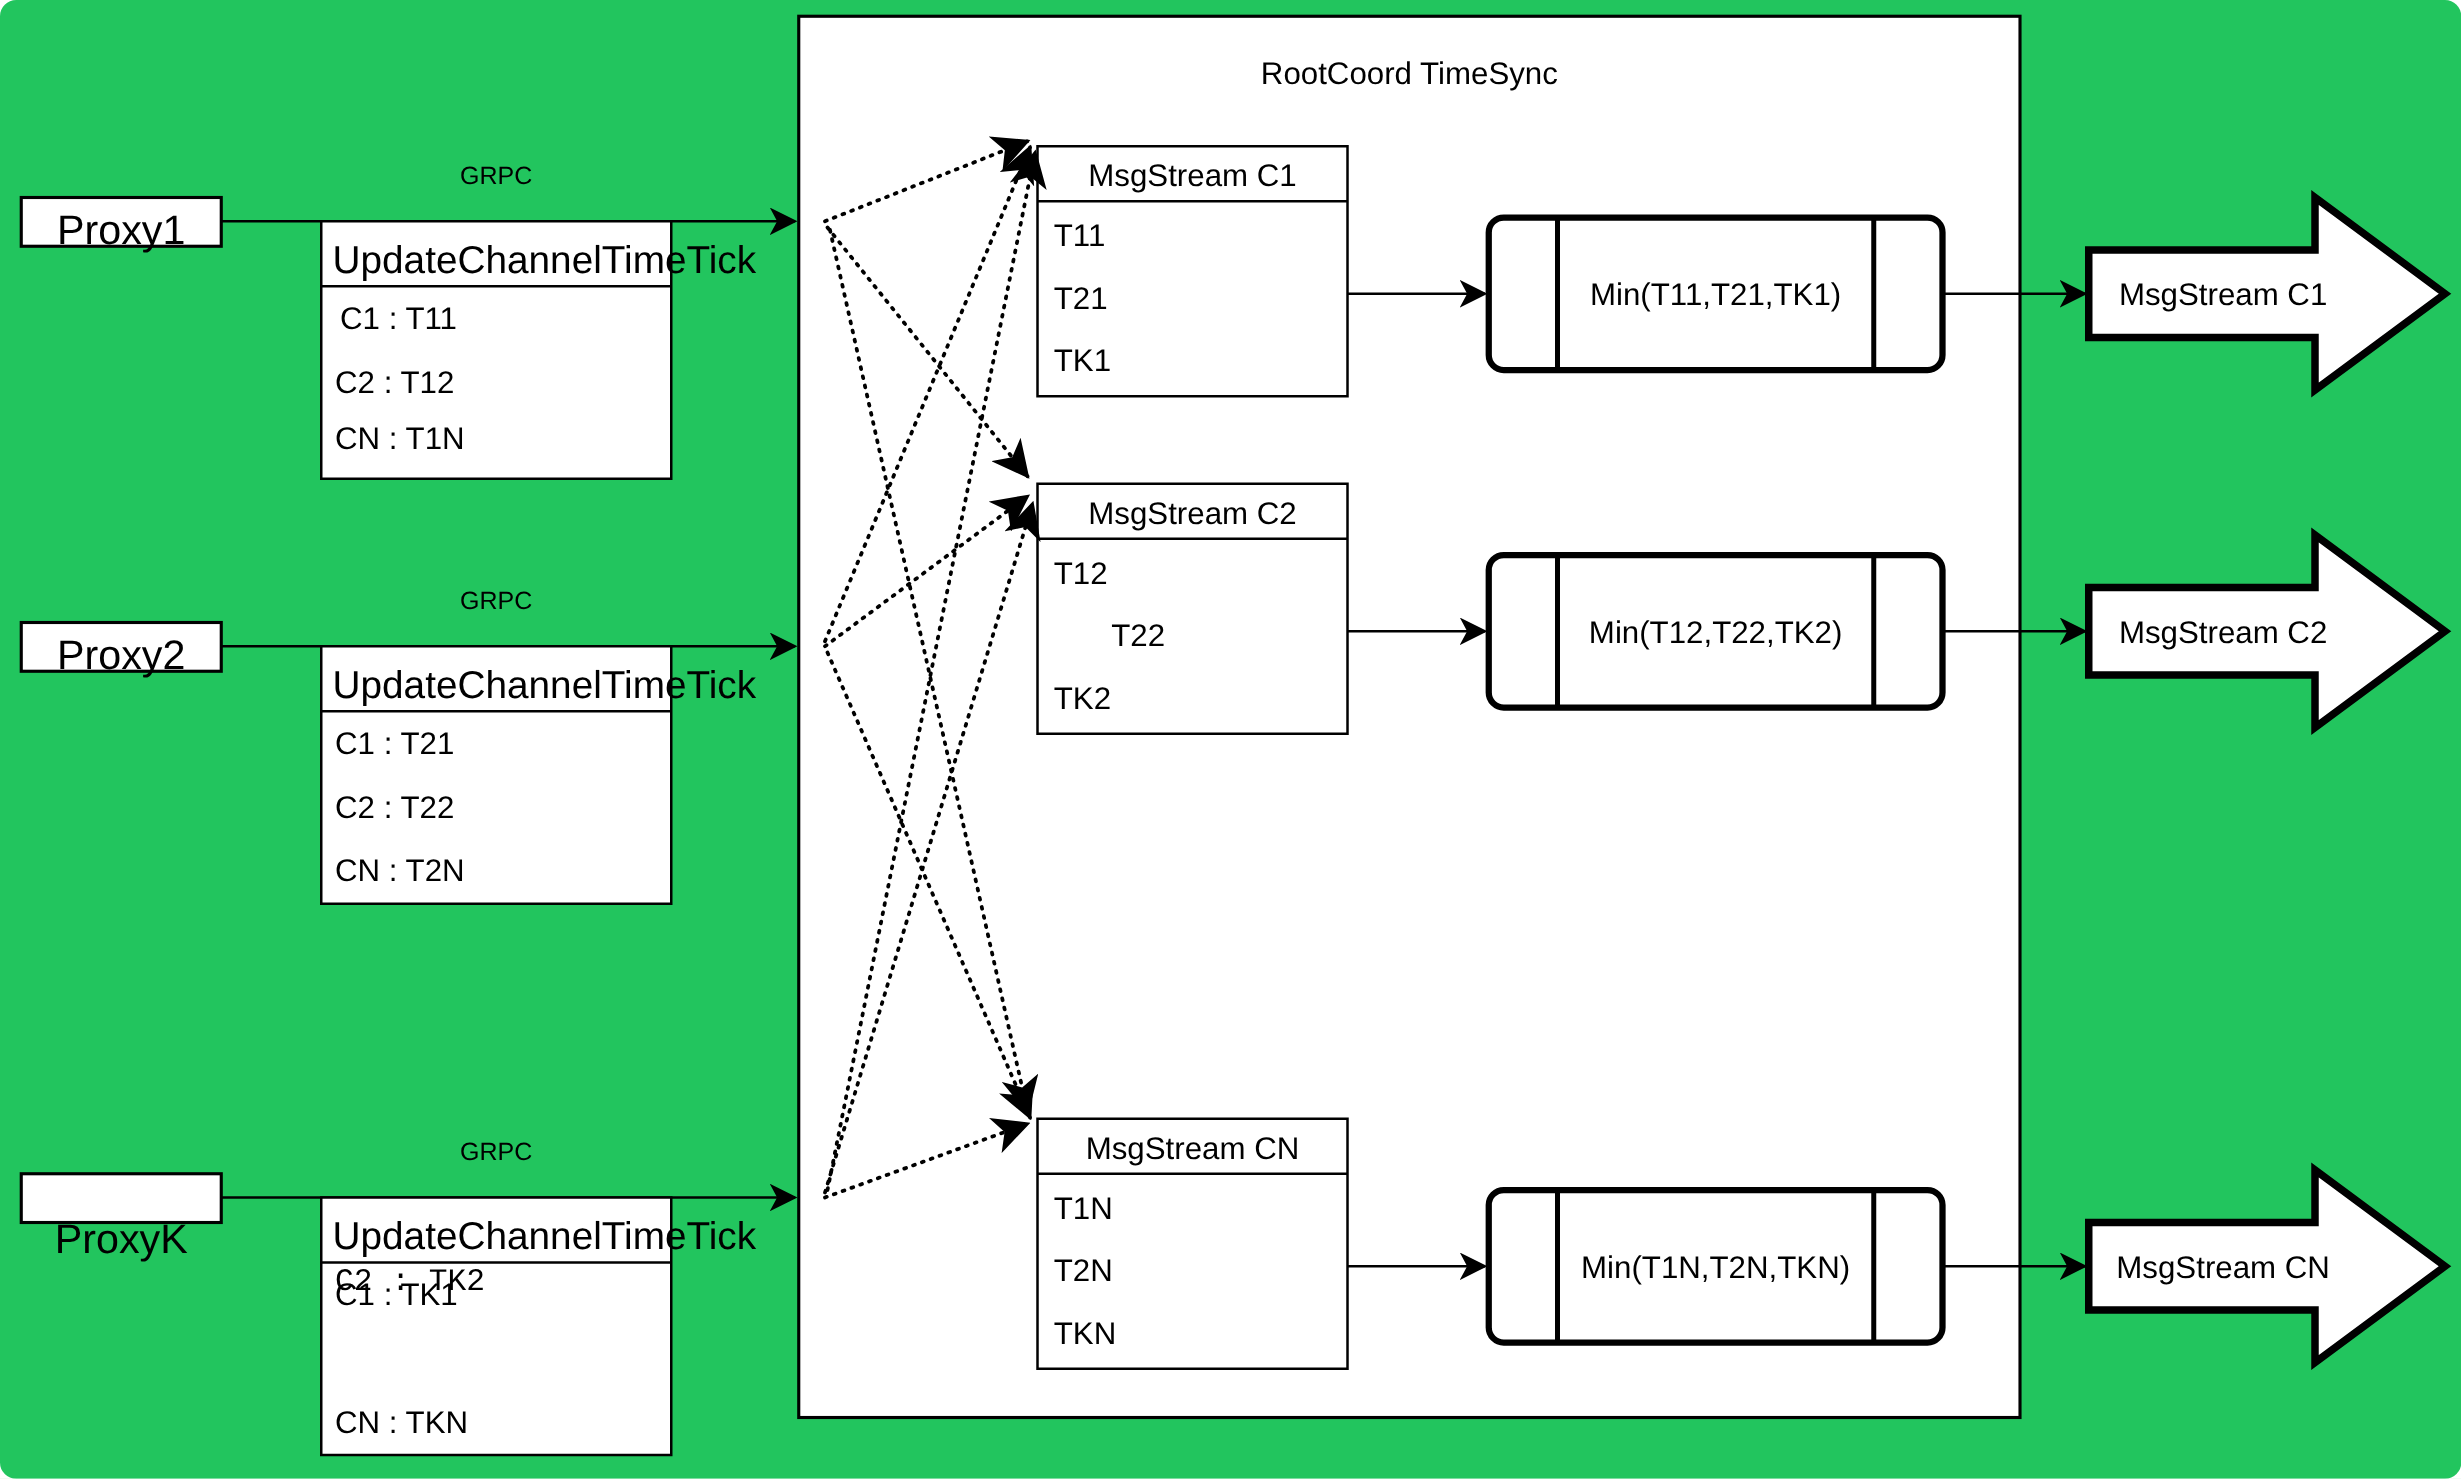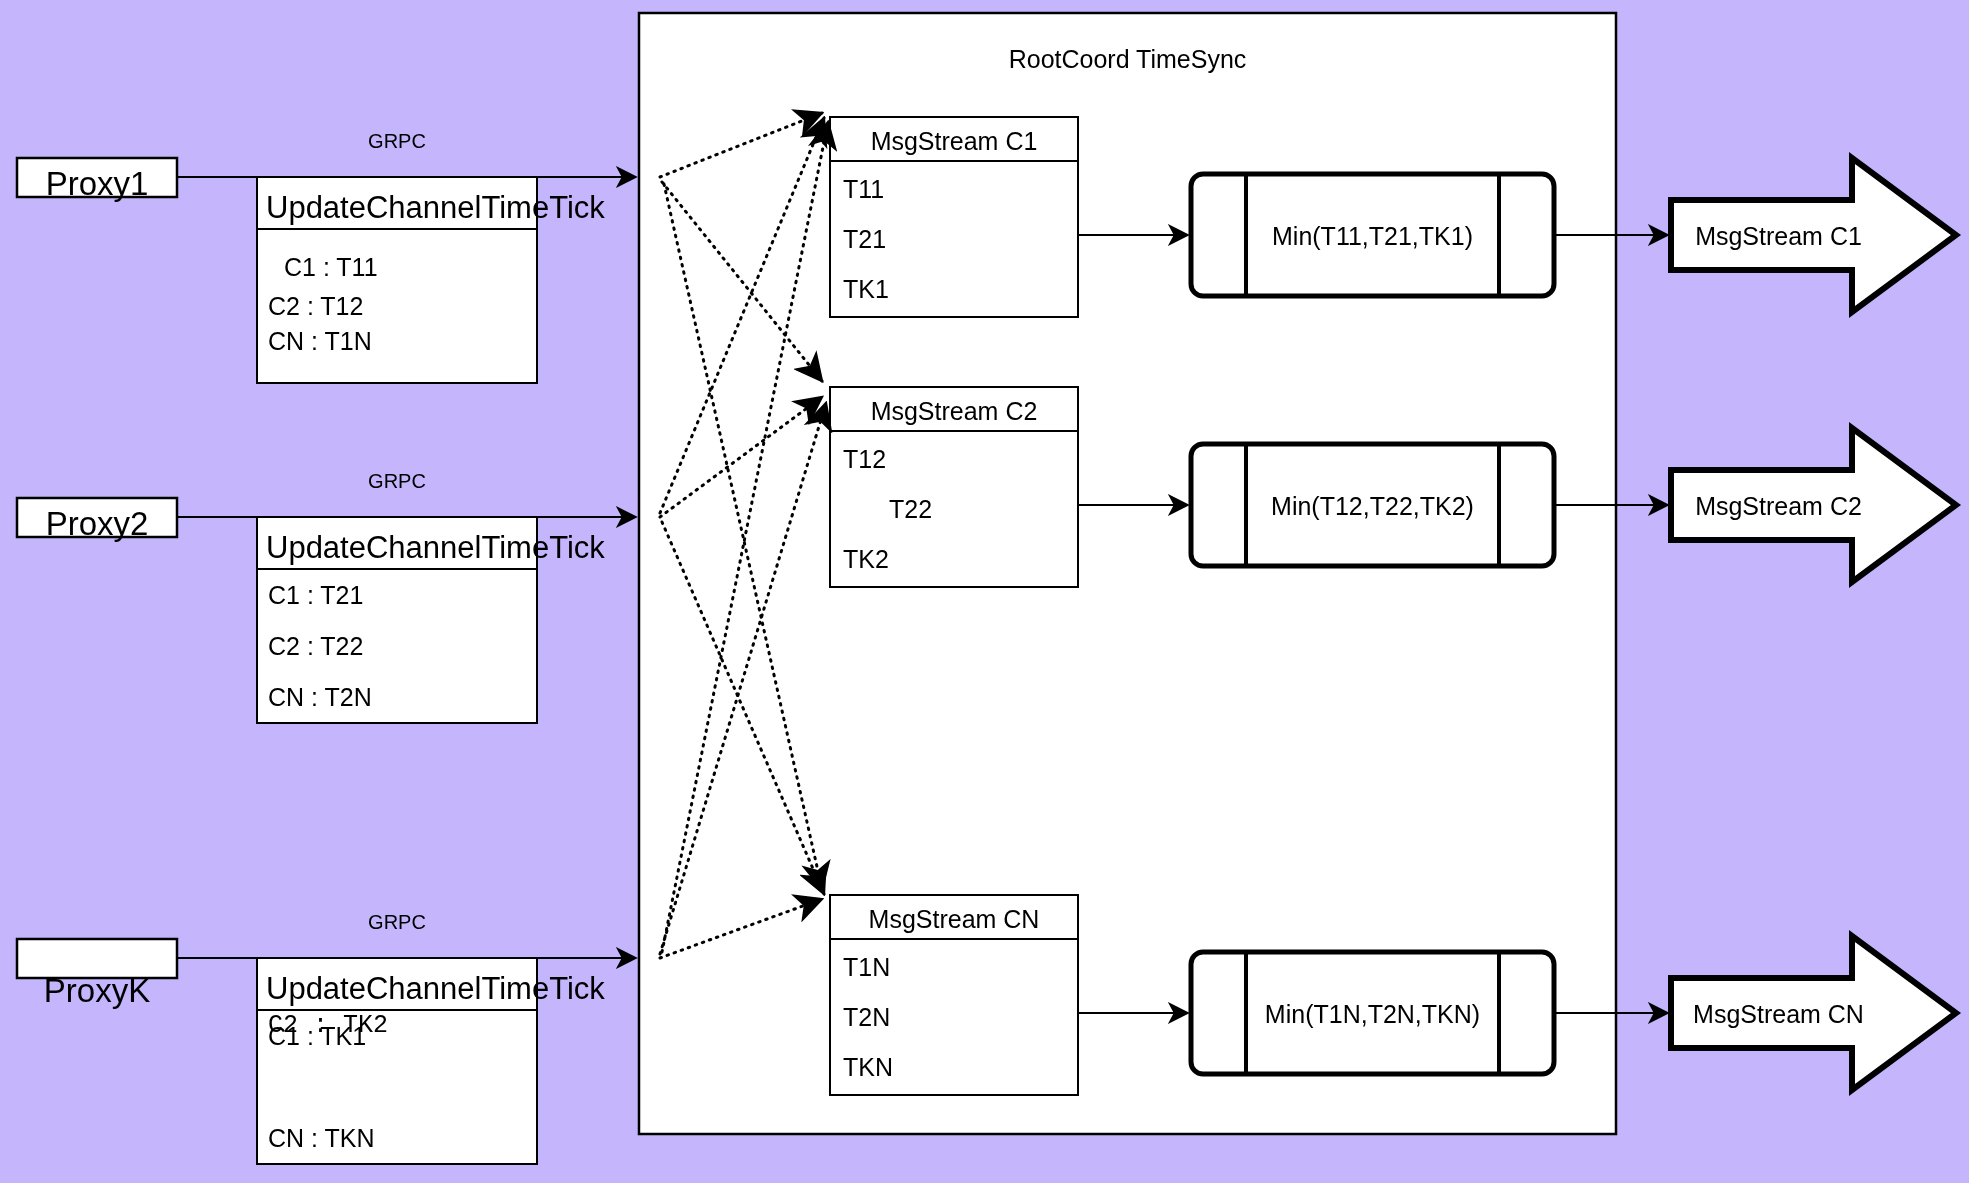--- a/index.html
+++ b/index.html
@@ -4,23 +4,24 @@
 <style>
   html, body {
     margin: 0;
     padding: 0;
     background: #ffffff;
   }
   #canvas {
     position: relative;
     width: 1969px;
     height: 1183px;
-    background: #c4b5fd;
+    background: #22c55e;
     font-family: "Liberation Sans", sans-serif;
     overflow: hidden;
+    border-radius: 13px;
   }
   svg.layer {
     position: absolute;
     top: 0;
     left: 0;
     width: 1969px;
     height: 1183px;
     pointer-events: none;
   }
   .txt {
@@ -125,23 +126,23 @@
       <line x1="660" y1="954" x2="826" y2="403" marker-end="url(#arrow-dot)"></line>
       <line x1="660" y1="958" x2="822" y2="899" marker-end="url(#arrow-dot)"></line>
     </g>
   </svg>
 
   <div class="txt t-title center" style="left:639px; top:45px; width:977px;">RootCoord TimeSync</div>
 
   <div class="txt t-proxy center" style="left:17px; top:165px; width:160px;">Proxy1</div>
   <div class="txt t-grpc center" style="left:257px; top:130px; width:280px;">GRPC</div>
   <div class="txt t-hdr" style="left:266px; top:190px;">UpdateChannelTimeTick</div>
-  <div class="txt t-cell" style="left:284px; top:241px;margin-top:12px;">C1 :  T11</div>
+  <div class="txt t-cell" style="left:272px; top:241px;">C1 :  T11</div>
   <div class="txt t-cell" style="left:268px; top:292px;">C2 :  T12</div>
-  <div class="txt t-cell" style="left:268px; top:327px;">CN : T1N</div>
+  <div class="txt t-cell" style="left:268px; top:337px;">CN : T1N</div>
 
   <div class="txt t-ms-hdr center" style="left:830px; top:127px; width:248px;">MsgStream C1</div>
   <div class="txt t-ms-cell" style="left:843px; top:175px;">T11</div>
   <div class="txt t-ms-cell" style="left:843px; top:225px;">T21</div>
   <div class="txt t-ms-cell" style="left:843px; top:275px;">TK1</div>
 
   <div class="txt t-min center" style="left:1246px; top:222px; width:253px;">Min(T11,T21,TK1)</div>
   <div class="txt t-arrow center" style="left:1671px; top:222px; width:215px;">MsgStream C1</div>
 
   <div class="txt t-proxy center" style="left:17px; top:505px; width:160px;">Proxy2</div>

